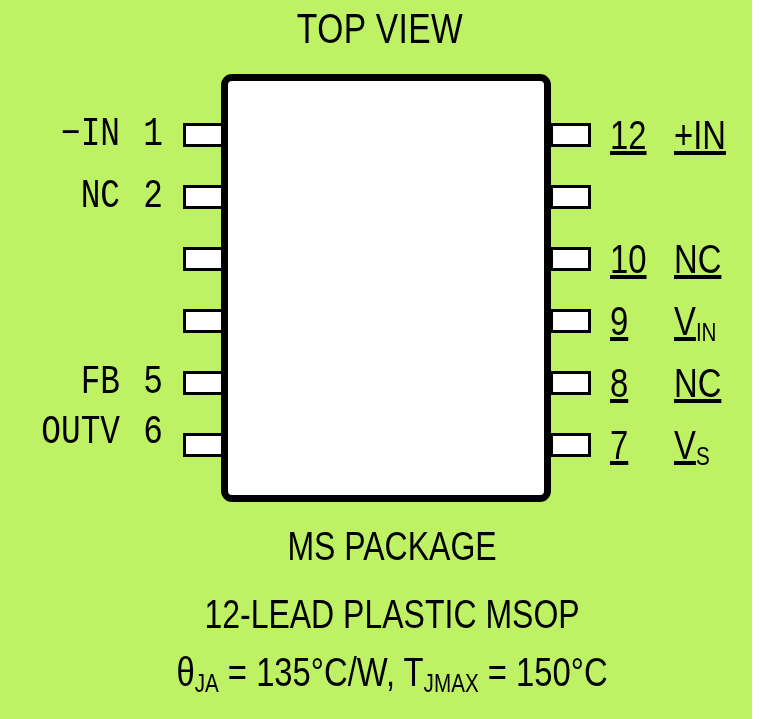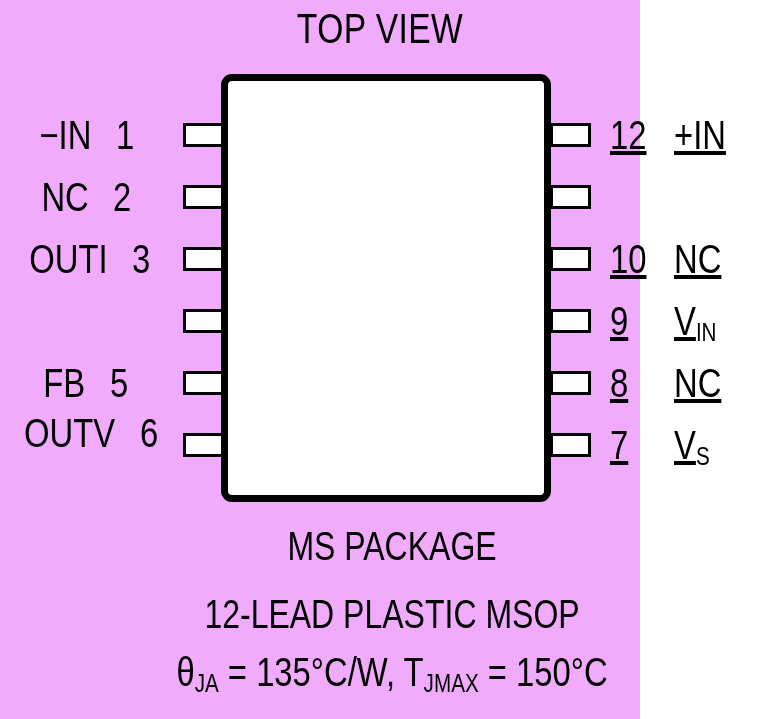--- a/index.html
+++ b/index.html
@@ -10,23 +10,23 @@
   body {
     width: 760px;
     height: 719px;
     font-family: "Liberation Sans", sans-serif;
     color: #000000;
     overflow: hidden;
   }
 
   #pinout-figure {
     position: relative;
-    width: 640px;
+    width: 752px;
     height: 719px;
-    background: #f0abfc;
+    background: #bef264;
   }
 
   
   .fig-title {
     position: absolute;
     left: 0;
     top: 6px;
     width: 760px;
     text-align: center;
     font-size: 42px;
@@ -70,21 +70,22 @@
     height: 46px;
     display: flex;
     align-items: center;
     font-size: 40px;
     line-height: 40px;
     white-space: nowrap;
   }
   .pin-row.left-row {
     left: 0;
     width: 170px;
-    justify-content: center;
+    justify-content: flex-end;
+    font-family: Liberation Mono, monospace;
   }
   .pin-row.right-row {
     left: 610px;
     width: 150px;
     justify-content: flex-start;
     text-decoration: underline;
   }
 
   .pin-name {
     display: inline-block;
@@ -162,24 +163,20 @@
   <div class="lead right" style="top:433px"></div>
 
   <div class="pin-row left-row" style="top:112px">
     <span class="pin-name lrow">−IN</span>
     <span class="pin-num">1</span>
   </div>
   <div class="pin-row left-row" style="top:174px">
     <span class="pin-name lrow">NC</span>
     <span class="pin-num">2</span>
   </div>
-  <div class="pin-row left-row" style="top:236px">
-    <span class="pin-name lrow">OUTI</span>
-    <span class="pin-num">3</span>
-  </div>
   <div class="pin-row left-row" style="top:360px">
     <span class="pin-name lrow">FB</span>
     <span class="pin-num">5</span>
   </div>
   <div class="pin-row left-row" style="top:410px">
     <span class="pin-name lrow">OUTV</span>
     <span class="pin-num">6</span>
   </div>
 
   <div class="pin-row right-row" style="top:112px">

